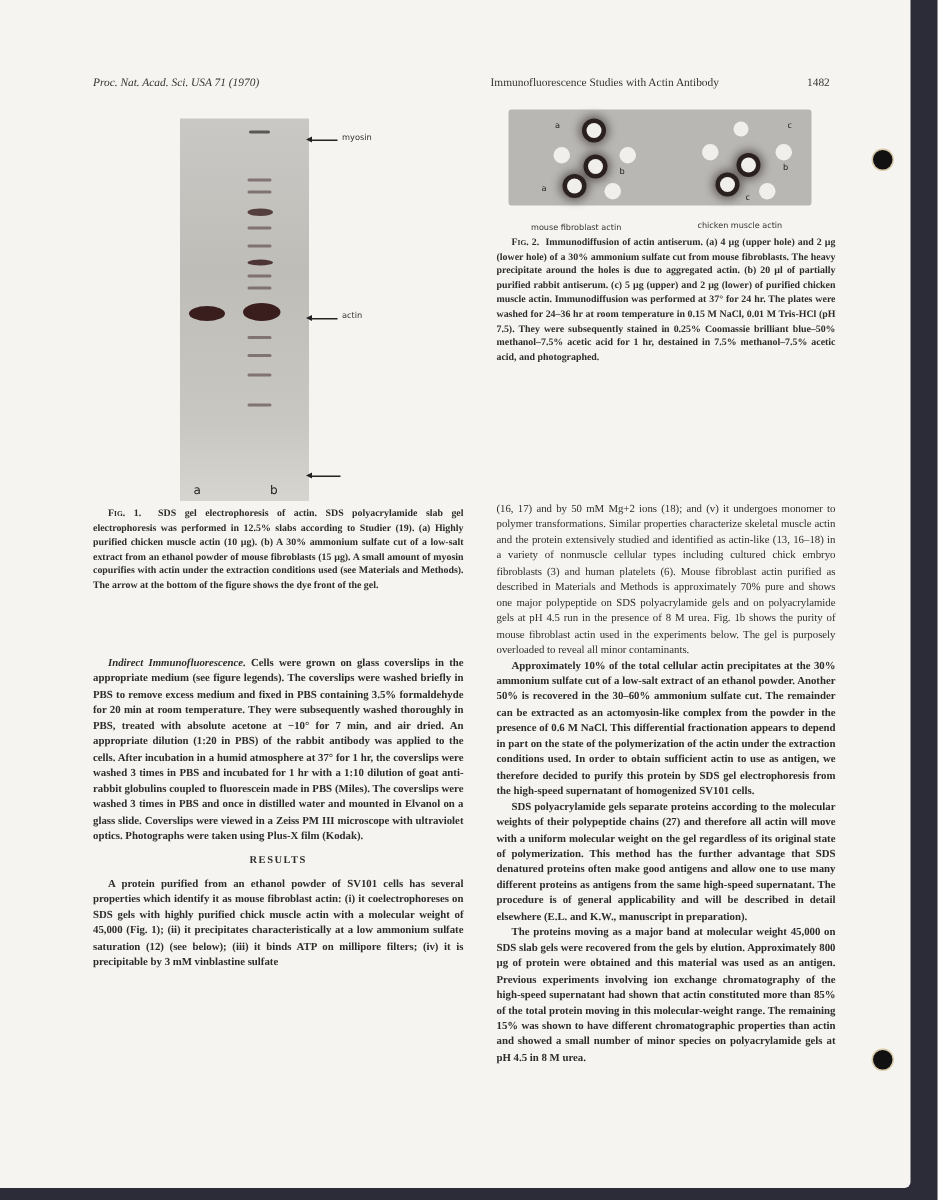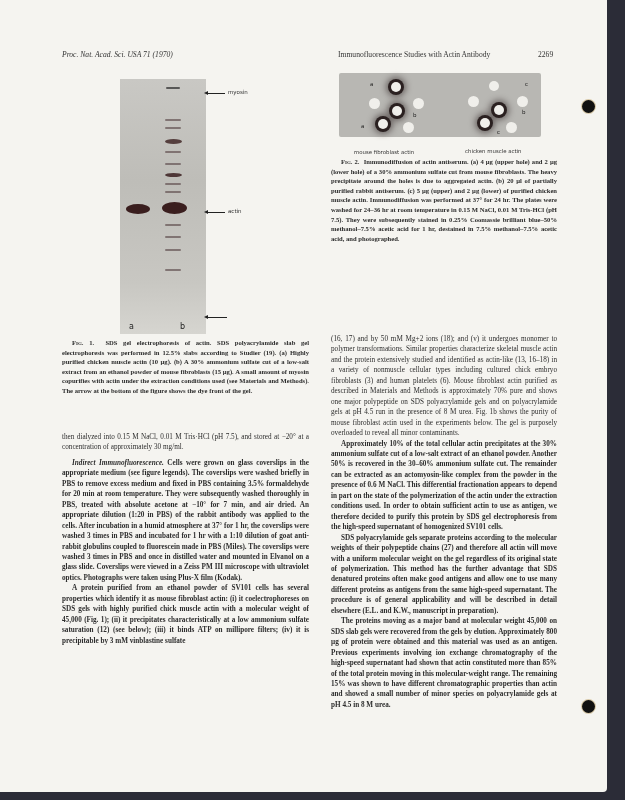--- a/index.html
+++ b/index.html
@@ -18,21 +18,21 @@
   }
   .punch {
     position:absolute; width:13px; height:13px; border-radius:50%;
     background:#111; box-shadow:0 0 0 1px #d8c9a8;
   }
   .run-head {
     position:absolute; top:50px; font-size:7.6px; color:#333;
     font-family:"Liberation Serif", serif;
   }
   .run-left { left:62px; font-style:italic; }
-  .run-right { left:338px; }
+  .run-right { left:327px; }
   .run-page { left:538px; }
 
   
   .gel {
     position:absolute; left:120px; top:79px; width:86px; height:255px;
     background:linear-gradient(180deg,#c9c8c4 0%,#bebdb8 40%,#c8c7c2 80%,#d6d5d0 100%);
   }
   .gel .lane-b {
     position:absolute; left:43px; top:0; width:40px; height:240px;
   }
@@ -70,21 +70,21 @@
   .ind { text-indent:10px;font-weight:bold; }
   .section { text-align:center; letter-spacing:1px; font-size:7px; font-weight:bold; margin:6px 0 5px 0 !important; }
 </style>
 </head>
 <body>
 
 <div class="page">
 
   <div class="run-head run-left">Proc. Nat. Acad. Sci. USA 71 (1970)</div>
   <div class="run-head run-right">Immunofluorescence Studies with Actin Antibody</div>
-  <div class="run-head run-page">2269</div>
+  <div class="run-head run-page">1482</div>
 
   <div class="punch" style="left:582px;top:100px;"></div>
   <div class="punch" style="left:582px;top:700px;"></div>
 
   <div>
     <div class="gel">
       <div class="band" style="left:6px;top:125px;width:24px;height:10px;"></div>
       <div class="lane-b">
         <div class="thin" style="left:3px;top:8px;width:14px;background:#333;"></div>
         <div class="thin" style="left:2px;top:40px;width:16px;"></div>
@@ -140,22 +140,22 @@
     </div>
     <div class="plate-caption" style="left:354px;top:149px;">mouse fibroblast actin</div>
     <div class="plate-caption" style="left:465px;top:148px;">chicken muscle actin</div>
   </div>
 
   <div class="text cap" style="left:331px;top:157px;width:226px;">
     <p class="ind"><span style="font-variant:small-caps;">Fig. 2.</span>&nbsp;&nbsp;<span>Immunodiffusion of actin antiserum. (a) 4 µg (upper hole) and 2 µg (lower hole) of a 30% ammonium sulfate cut from mouse fibroblasts. The heavy precipitate around the holes is due to aggregated actin. (b) 20 µl of partially purified rabbit antiserum. (c) 5 µg (upper) and 2 µg (lower) of purified chicken muscle actin. Immunodiffusion was performed at 37° for 24 hr. The plates were washed for 24–36 hr at room temperature in 0.15 M NaCl, 0.01 M Tris-HCl (pH 7.5). They were subsequently stained in 0.25% Coomassie brilliant blue–50% methanol–7.5% acetic acid for 1 hr, destained in 7.5% methanol–7.5% acetic acid, and photographed.</span></p>
   </div>
 
   <div class="text" style="left:62px;top:432px;width:247px;">
-    <p>then dialyzed into 0.15 M NaCl, 0.01 M Tris·HCl (pH 7.5), and stored at −20° at a concentration of approximately 30 mg/ml.</p>
     <p class="ind" style="margin-top:5px;"><i>Indirect Immunofluorescence.</i> <span>Cells were grown on glass coverslips in the appropriate medium (see figure legends). The coverslips were washed briefly in PBS to remove excess medium and fixed in PBS containing 3.5% formaldehyde for 20 min at room temperature. They were subsequently washed thoroughly in PBS, treated with absolute acetone at −10° for 7 min, and air dried. An appropriate dilution (1:20 in PBS) of the rabbit antibody was applied to the cells. After incubation in a humid atmosphere at 37° for 1 hr, the coverslips were washed 3 times in PBS and incubated for 1 hr with a 1:10 dilution of goat anti-rabbit globulins coupled to fluorescein made in PBS (Miles). The coverslips were washed 3 times in PBS and once in distilled water and mounted in Elvanol on a glass slide. Coverslips were viewed in a Zeiss PM III microscope with ultraviolet optics. Photographs were taken using Plus-X film (Kodak).</span></p>
+    <p class="section">RESULTS</p>
     <p class="ind">A protein purified from an ethanol powder of SV101 cells has several properties which identify it as mouse fibroblast actin: (i) it coelectrophoreses on SDS gels with highly purified chick muscle actin with a molecular weight of 45,000 (Fig. 1); (ii) it precipitates characteristically at a low ammonium sulfate saturation (12) (see below); (iii) it binds ATP on millipore filters; (iv) it is precipitable by 3 mM vinblastine sulfate</p>
   </div>
 
   <div class="text" style="left:331px;top:334px;width:226px;">
     <p>(16, 17) and by 50 mM Mg+2 ions (18); and (v) it undergoes monomer to polymer transformations. Similar properties characterize skeletal muscle actin and the protein extensively studied and identified as actin-like (13, 16–18) in a variety of nonmuscle cellular types including cultured chick embryo fibroblasts (3) and human platelets (6). Mouse fibroblast actin purified as described in Materials and Methods is approximately 70% pure and shows one major polypeptide on SDS polyacrylamide gels and on polyacrylamide gels at pH 4.5 run in the presence of 8 M urea. Fig. 1b shows the purity of mouse fibroblast actin used in the experiments below. The gel is purposely overloaded to reveal all minor contaminants.</p>
     <p class="ind">Approximately 10% of the total cellular actin precipitates at the 30% ammonium sulfate cut of a low-salt extract of an ethanol powder. Another 50% is recovered in the 30–60% ammonium sulfate cut. The remainder can be extracted as an actomyosin-like complex from the powder in the presence of 0.6 M NaCl. This differential fractionation appears to depend in part on the state of the polymerization of the actin under the extraction conditions used. In order to obtain sufficient actin to use as antigen, we therefore decided to purify this protein by SDS gel electrophoresis from the high-speed supernatant of homogenized SV101 cells.</p>
     <p class="ind">SDS polyacrylamide gels separate proteins according to the molecular weights of their polypeptide chains (27) and therefore all actin will move with a uniform molecular weight on the gel regardless of its original state of polymerization. This method has the further advantage that SDS denatured proteins often make good antigens and allow one to use many different proteins as antigens from the same high-speed supernatant. The procedure is of general applicability and will be described in detail elsewhere (E.L. and K.W., manuscript in preparation).</p>
     <p class="ind">The proteins moving as a major band at molecular weight 45,000 on SDS slab gels were recovered from the gels by elution. Approximately 800 µg of protein were obtained and this material was used as an antigen. Previous experiments involving ion exchange chromatography of the high-speed supernatant had shown that actin constituted more than 85% of the total protein moving in this molecular-weight range. The remaining 15% was shown to have different chromatographic properties than actin and showed a small number of minor species on polyacrylamide gels at pH 4.5 in 8 M urea.</p>
   </div>
 

